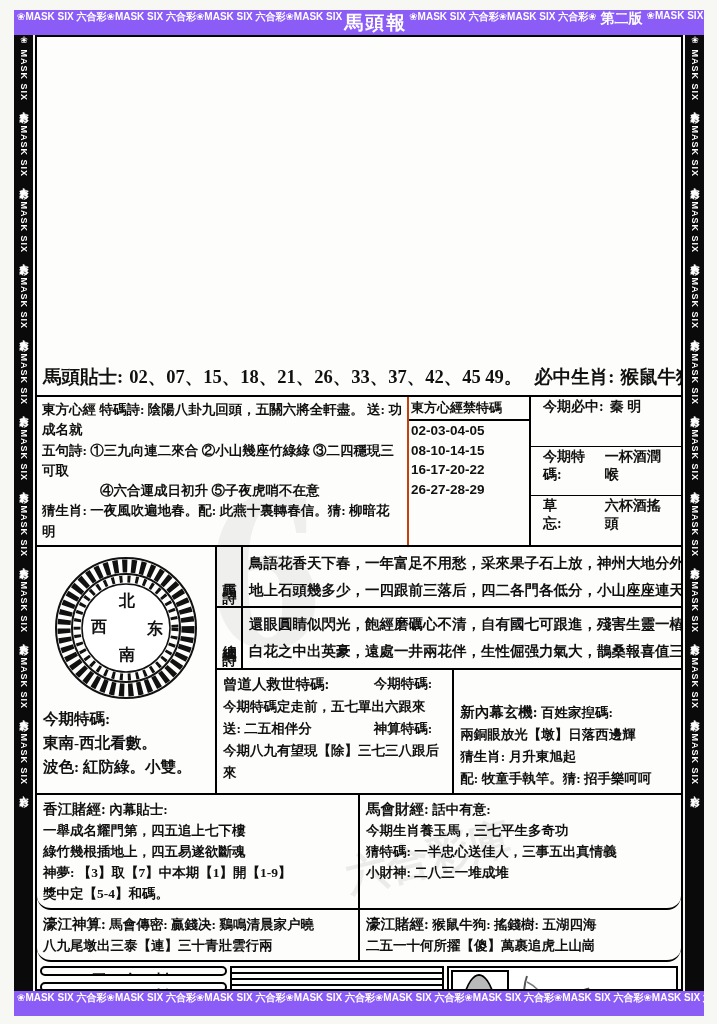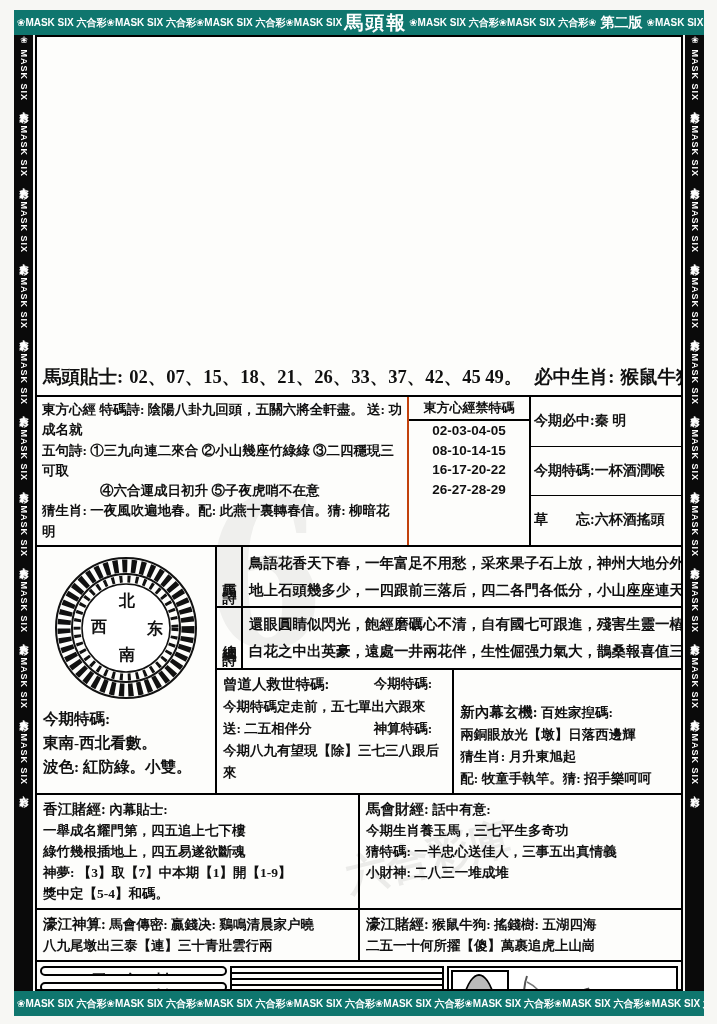--- a/index.html
+++ b/index.html
@@ -3,22 +3,22 @@
 <meta charset="utf-8">
 <style>
   * { margin:0; padding:0; box-sizing:border-box; }
   body {
     width:717px; height:1024px; background:#f7f7f4; overflow:hidden;
     font-family:"Liberation Serif","DejaVu Serif",serif;
     font-weight:bold; color:#111; position:relative;
   }
   .page { position:absolute; left:14px; top:10px; width:690px; height:1006px; display:flex; flex-direction:column; }
   .banner {
-    background:#0f766e; color:#fff; height:25px; flex:0 0 25px;
-    display:flex; align-items:center; justify-content:space-between;
+    background:#8b5cf6; color:#fff; height:25px; flex:0 0 25px;
+    display:flex; justify-content:space-between;
     font-family:"Liberation Sans","DejaVu Sans",sans-serif;
     font-size:10px; font-weight:bold; white-space:nowrap; overflow:hidden; padding:0 3px;
   }
   .masthead-title { font-size:19px; font-family:"Liberation Serif",serif; letter-spacing:2px; padding:0 2px; }
   .edition { font-size:14px; padding:0 4px; }
   .mid { flex:1; display:flex; min-height:0; }
   .vstrip {
     flex:0 0 19px; background:#0a0a0a; color:#fff; overflow:hidden;
     writing-mode:vertical-rl; text-orientation:mixed;
     font-family:"Liberation Sans","DejaVu Sans",sans-serif; font-size:9px;
@@ -31,46 +31,46 @@
   .watermark { position:absolute; left:170px; top:400px; font-size:230px; color:rgba(60,60,60,0.07); z-index:0; pointer-events:none; }
   .watermark2 { position:absolute; left:300px; top:470px; font-size:42px; color:rgba(60,60,60,0.09); transform:rotate(-14deg); z-index:0; pointer-events:none; }
   .content > div { position:relative; z-index:1; }
 
   .tips-bar { border-bottom:2px solid #000; font-size:18.5px; padding:6px 6px; white-space:nowrap; display:flex; gap:6px; }
   .tips-bar .gap { flex:1; }
 
   .row-df { display:flex; border-bottom:2px solid #000; }
   .df-left { flex:1; padding:3px 5px; font-size:13.5px; line-height:1.5; border-right:2px solid #c2410c; }
   .df-left .indent { padding-left:58px; }
-  .forbidden { flex:0 0 122px; border-right:2px solid #000; font-size:13.5px; text-align:center; display:flex; flex-direction:column; }
+  .forbidden { flex:0 0 122px; border-right:2px solid #000; font-size:13.5px; text-align:left; display:flex; flex-direction:column; }
   .forbidden .fhead { border-bottom:2px solid #000; padding:2px; font-size:13px; }
   .forbidden .frow { padding:0 2px; line-height:1.45; font-family:"Liberation Sans",sans-serif; font-size:13.5px; }
   .musthit { flex:0 0 150px; display:flex; flex-direction:column; font-size:14px; }
-  .musthit .mrow { flex:1; display:flex; align-items:center; padding:1px 3px; border-bottom:1.5px solid #000; }
+  .musthit .mrow { flex:1; display:flex; align-items:flex-start; padding:1px 12px; border-bottom:1.5px solid #000; gap:6px; }
   .musthit .mrow:last-child { border-bottom:none; }
 
   .row-main { display:flex; border-bottom:2px solid #000; }
   .compass-col { flex:0 0 180px; border-right:2px solid #000; padding:4px 6px; }
   .compass-wrap { position:relative; width:158px; height:150px; margin:2px auto; }
   .compass-dir { position:absolute; font-size:16px; }
   .compass-cap { font-size:15.5px; line-height:1.55; margin-top:4px; }
   .right-col { flex:1; display:flex; flex-direction:column; min-width:0; }
   .poemrow { display:flex; border-bottom:2px solid #000; }
   .vlabel {
     flex:0 0 26px; border-right:2px solid #000; display:flex; align-items:center; justify-content:center;
     writing-mode:vertical-lr; text-orientation:upright; font-size:14px; letter-spacing:3px; padding:3px 0;
   }
   .poemtext { flex:1; padding:3px 6px; font-size:14.5px; line-height:1.85; white-space:nowrap; }
   .boxes-row { display:flex; flex:1; }
   .zengdao { flex:1.04; border-right:2px solid #000; padding:3px 6px; font-size:13.5px; line-height:1.62; }
   .neimu { flex:1; padding:3px 6px; font-size:13.5px; line-height:1.62;margin-top:28px; }
   .btitle { font-size:14.5px; }
   .split { display:flex; justify-content:space-between; padding-right:14px; }
 
-  .row-2 { display:flex; border-bottom:2px solid #000; }
+  .row-2 { display:flex; border-bottom:2px solid #000;border-radius:14px; }
   .half { flex:1; padding:3px 6px; font-size:13.5px; line-height:1.55; }
   .half.l { border-right:2px solid #000; }
 
   .bottom-row { flex:1; display:flex; gap:3px; padding:4px 3px 3px 3px; min-height:0; }
   .col-left { flex:0 0 187px; display:flex; flex-direction:column; gap:6px; }
   .roundbox { border:2.5px solid #000; border-radius:14px; padding:2px 8px 4px 8px; overflow:hidden; }
   .roundbox .rtitle { text-align:center; font-size:16px; letter-spacing:6px; border-bottom:2px solid #000; padding:1px 0 2px 0; margin-bottom:3px; }
 
   .col-mid { flex:1; display:flex; flex-direction:column; min-width:0; }
   .midbox { border:2px solid #000; border-bottom:none; padding:2px 5px; font-size:13px; line-height:1.6; white-space:nowrap; overflow:hidden; }

